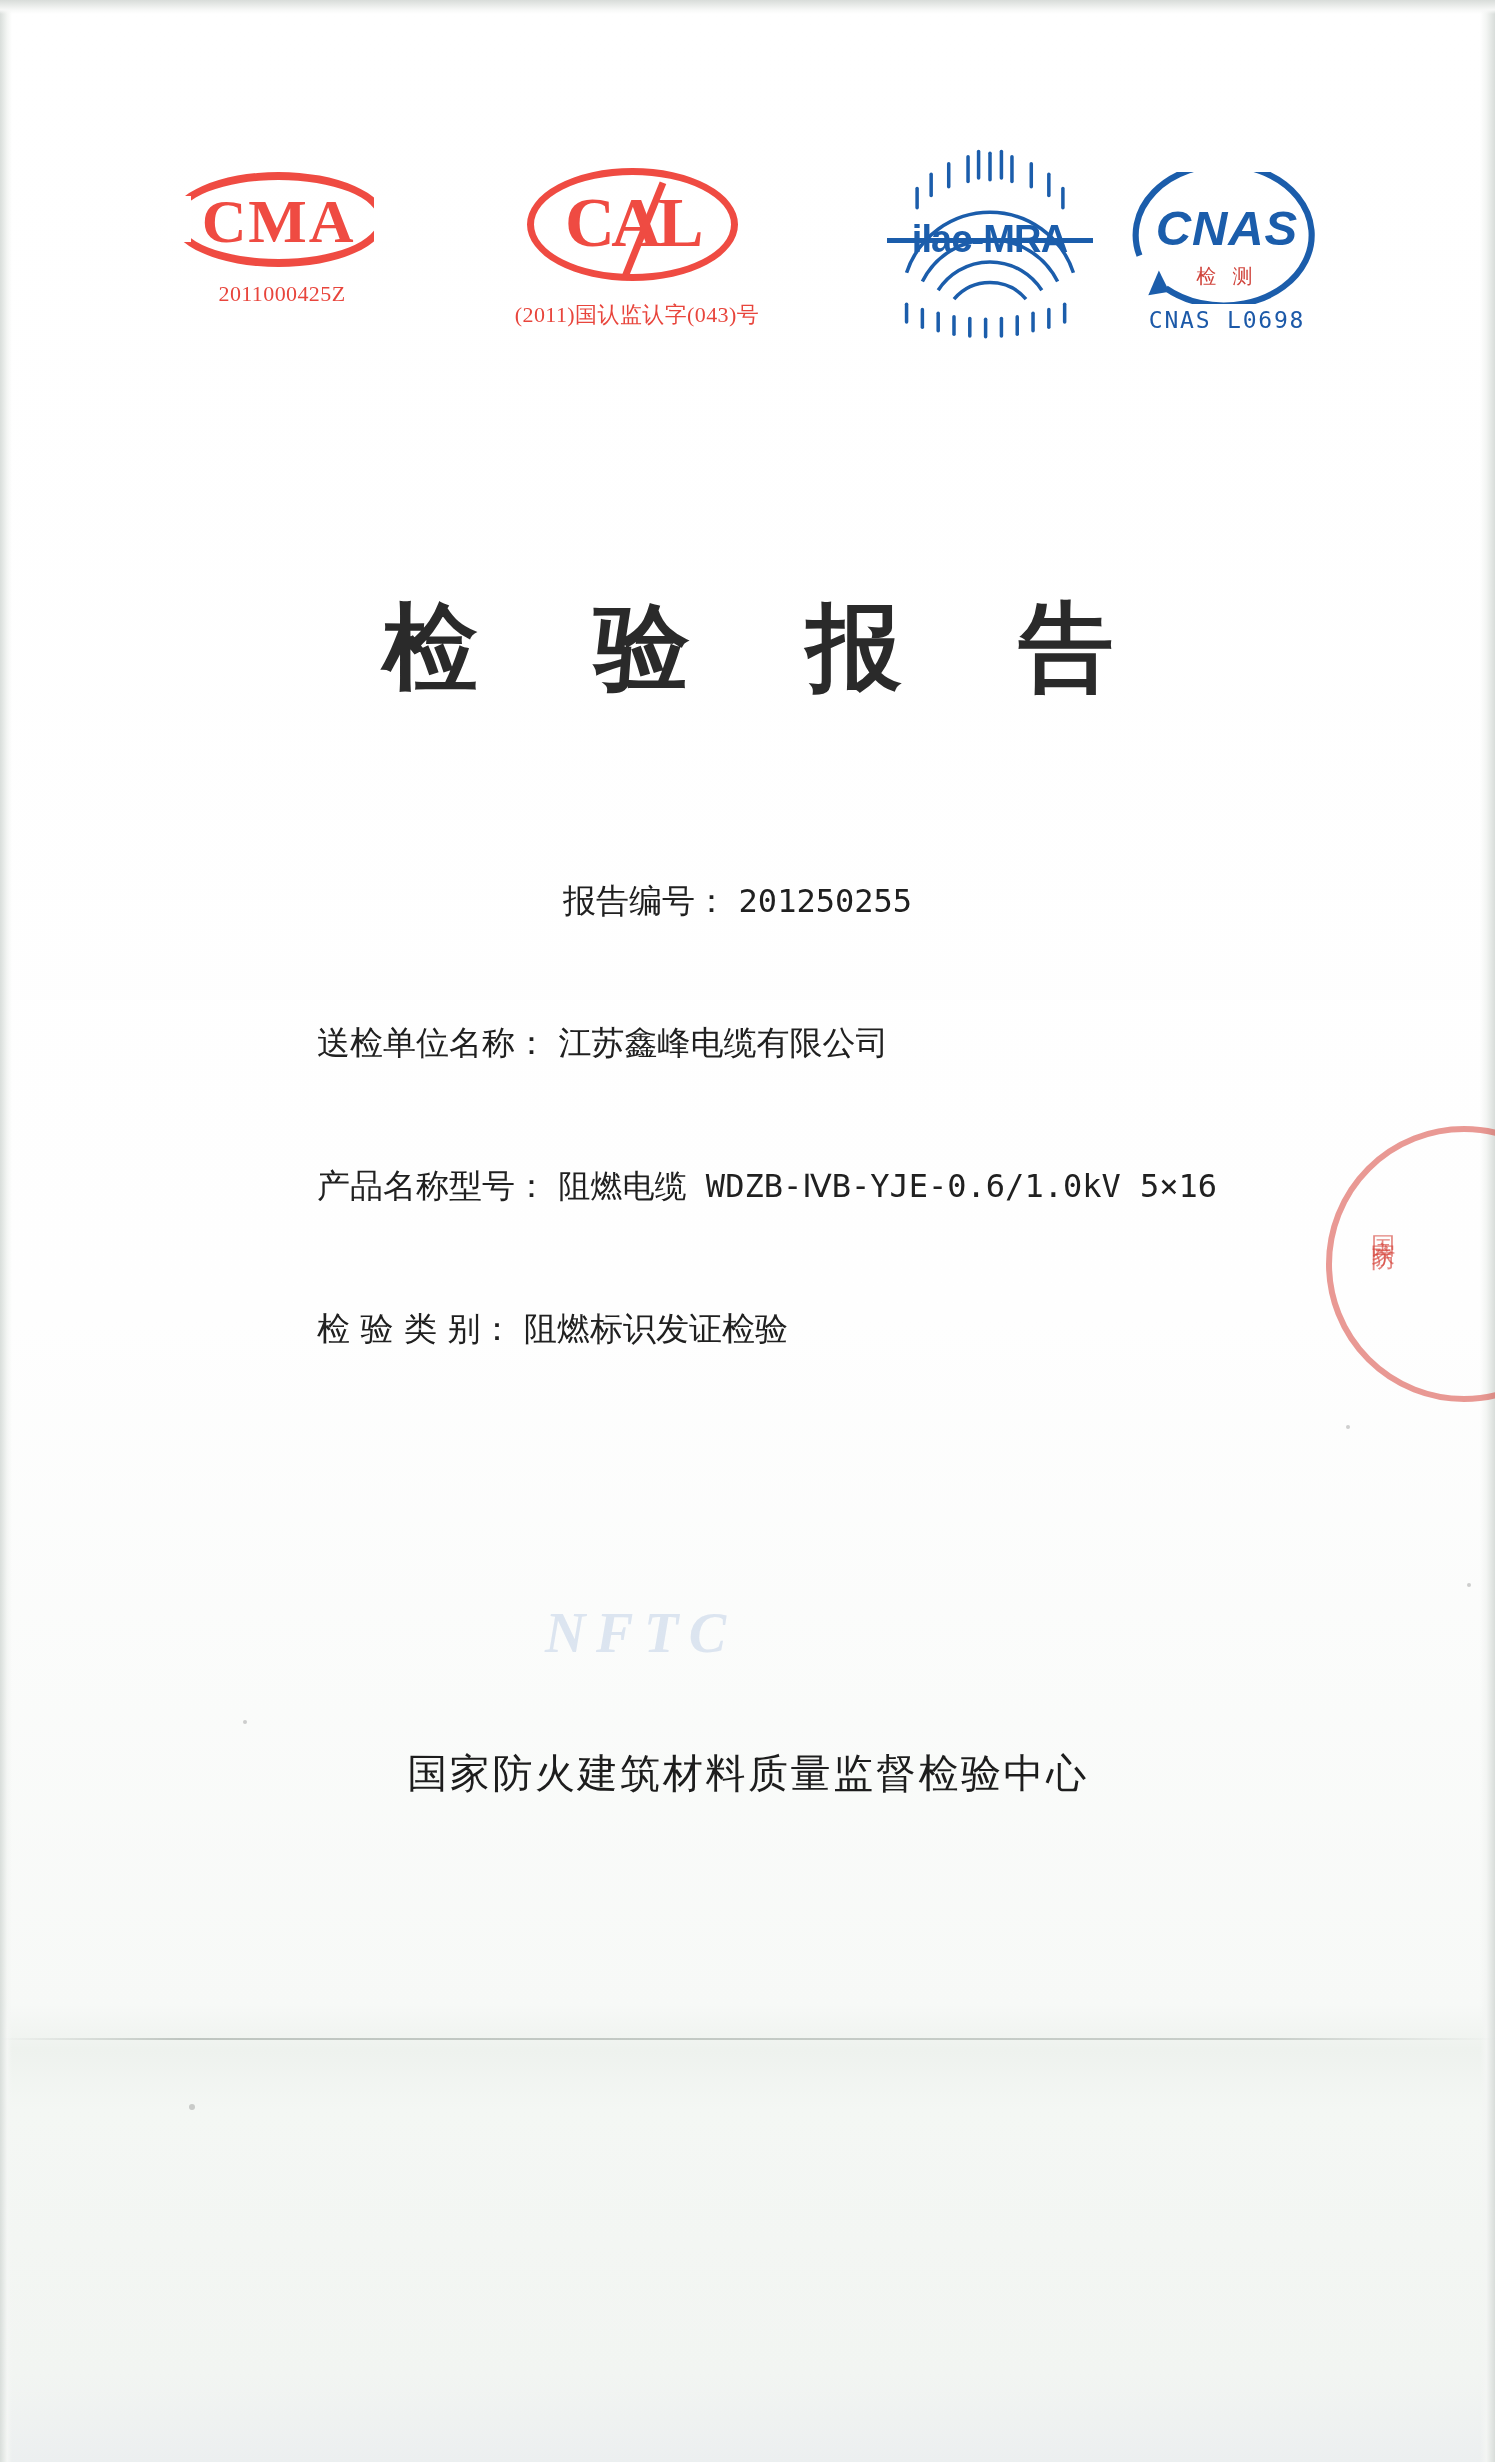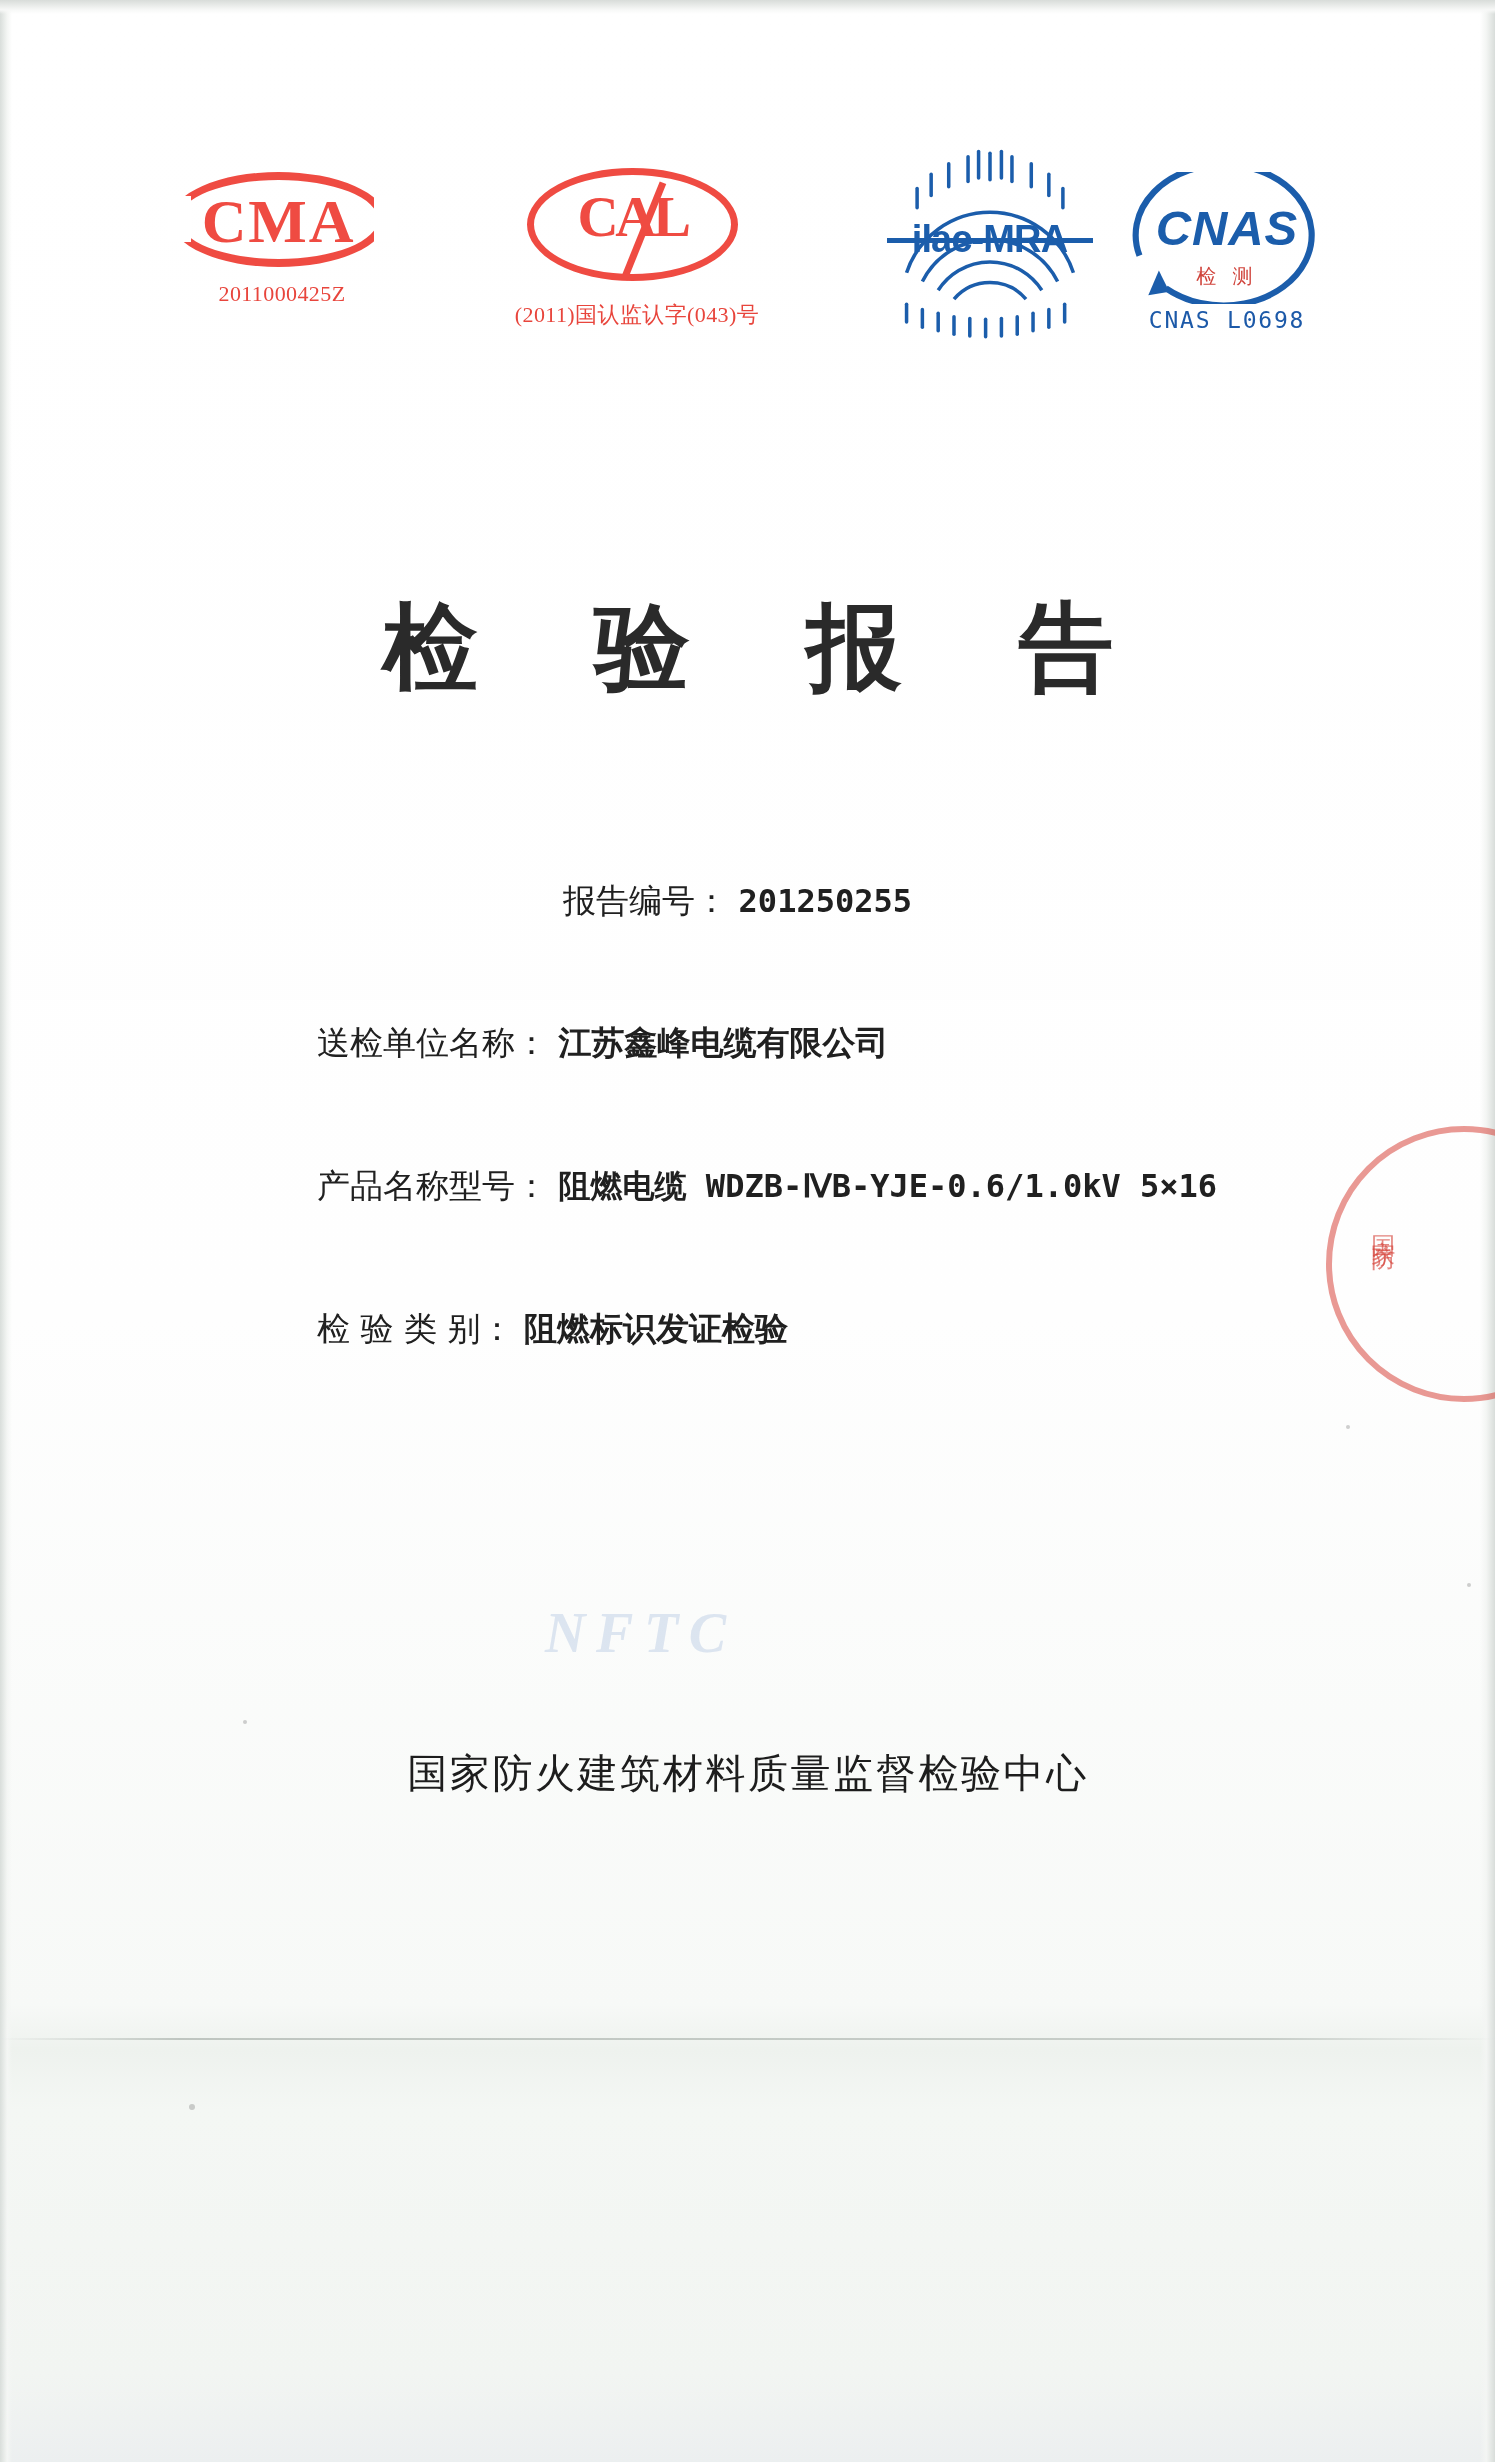--- a/index.html
+++ b/index.html
@@ -142,21 +142,21 @@
     border-radius: 50%;
     box-sizing: border-box;
   }
   .cal-text {
     position: absolute;
     left: 0; top: 21px;
     width: 211px;
     text-align: center;
     font-family: "Liberation Serif", serif;
     font-weight: bold;
-    font-size: 57px;
+    font-size: 69px;
     color: #ef4b42;
     letter-spacing: -3.5px;
   }
   .cal-slash {
     position: absolute;
     left: 113px; top: 16px;
     width: 7px; height: 104px;
     background: #ef4b42;
     transform: rotate(22deg);
   }
@@ -254,21 +254,20 @@
 
   .field-label {
     white-space: nowrap;
     font-family: "DejaVu Sans", sans-serif;
     text-align: center;
   }
   .field-value {
     white-space: nowrap;
     margin-left: 10.6px;
     font-family: "DejaVu Sans", sans-serif;
-    font-weight: bold;
   }
   .field-value-mono {
     font-family: "DejaVu Sans Mono", monospace;
     font-size: 32px;
     letter-spacing: 0px;
   }
   .label-spread {
     letter-spacing: 0px;
   }
 

